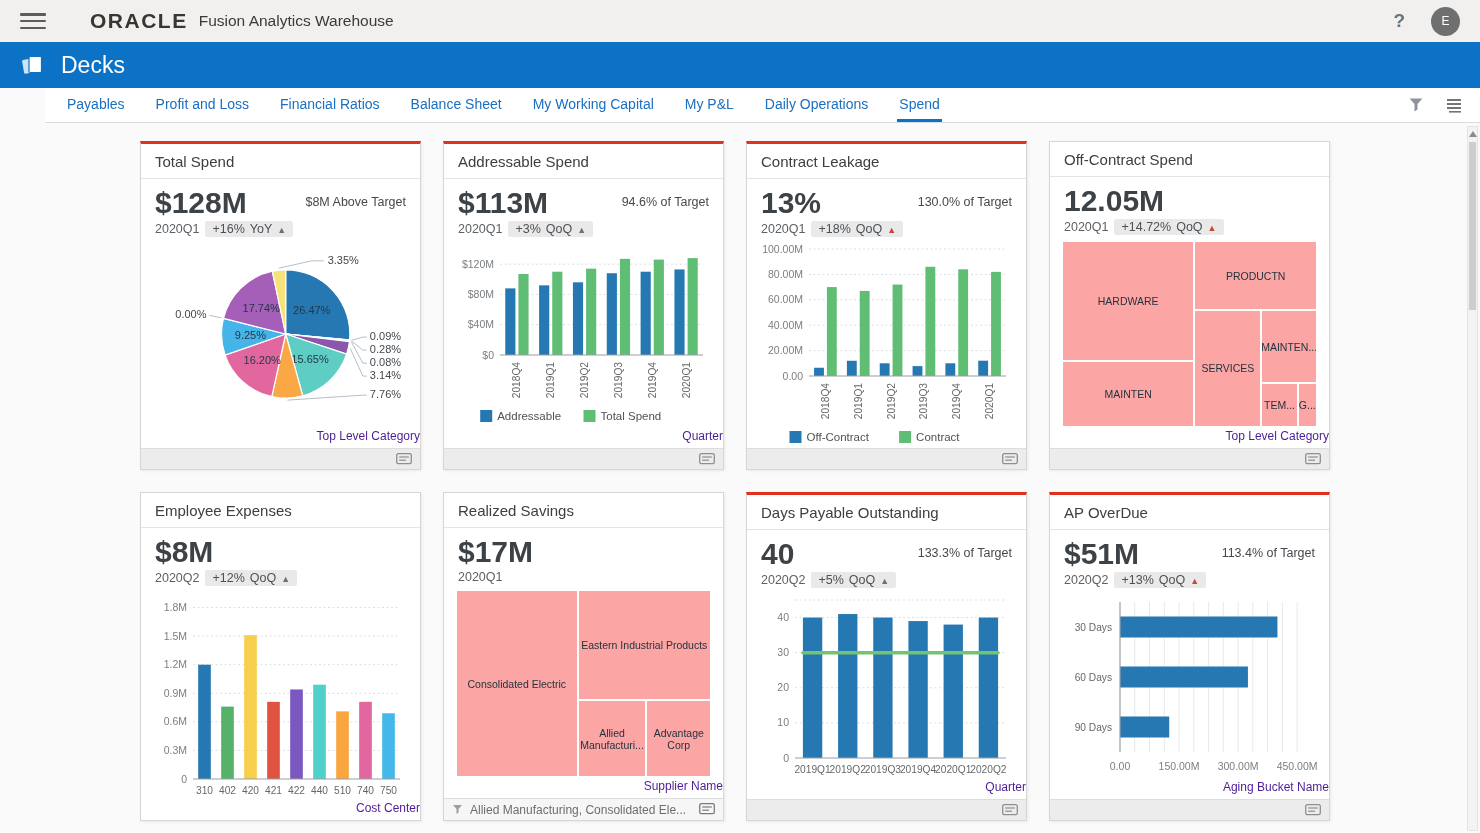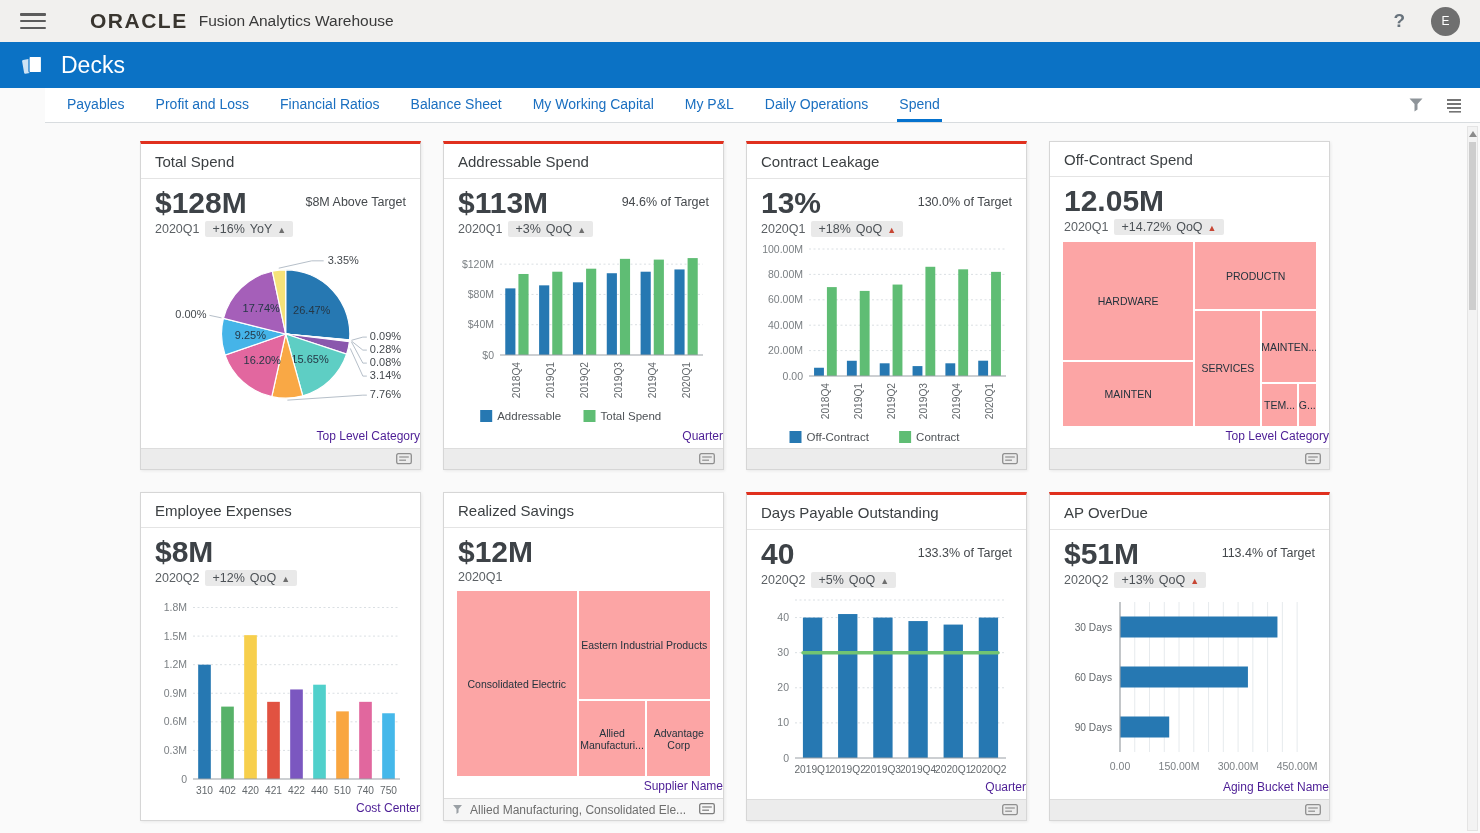--- a/index.html
+++ b/index.html
@@ -415,21 +415,21 @@
             <line x1="42" x2="249" y1="189" y2="189" class="axis"></line>
           </svg>
         </div>
       <div class="chart-caption">Cost Center</div>
     </div>
 
     <div class="card">
       <div class="card-title">Realized Savings</div>
       <div class="kpi">
         <div>
-          <div class="kpi-value">$12M</div>
+          <div class="kpi-value">$17M</div>
           <div class="kpi-sub">
             <span>2020Q1</span>
           </div>
         </div>
       </div>
       <div class="chart tmwrap">
           <div class="tm" style="left: 0%; top: 0%; width: 47.7%; height: 100%;">
             <span>Consolidated Electric</span>
           </div>
           <div class="tm" style="left: 47.7%; top: 0%; width: 52.3%; height: 59%;">

